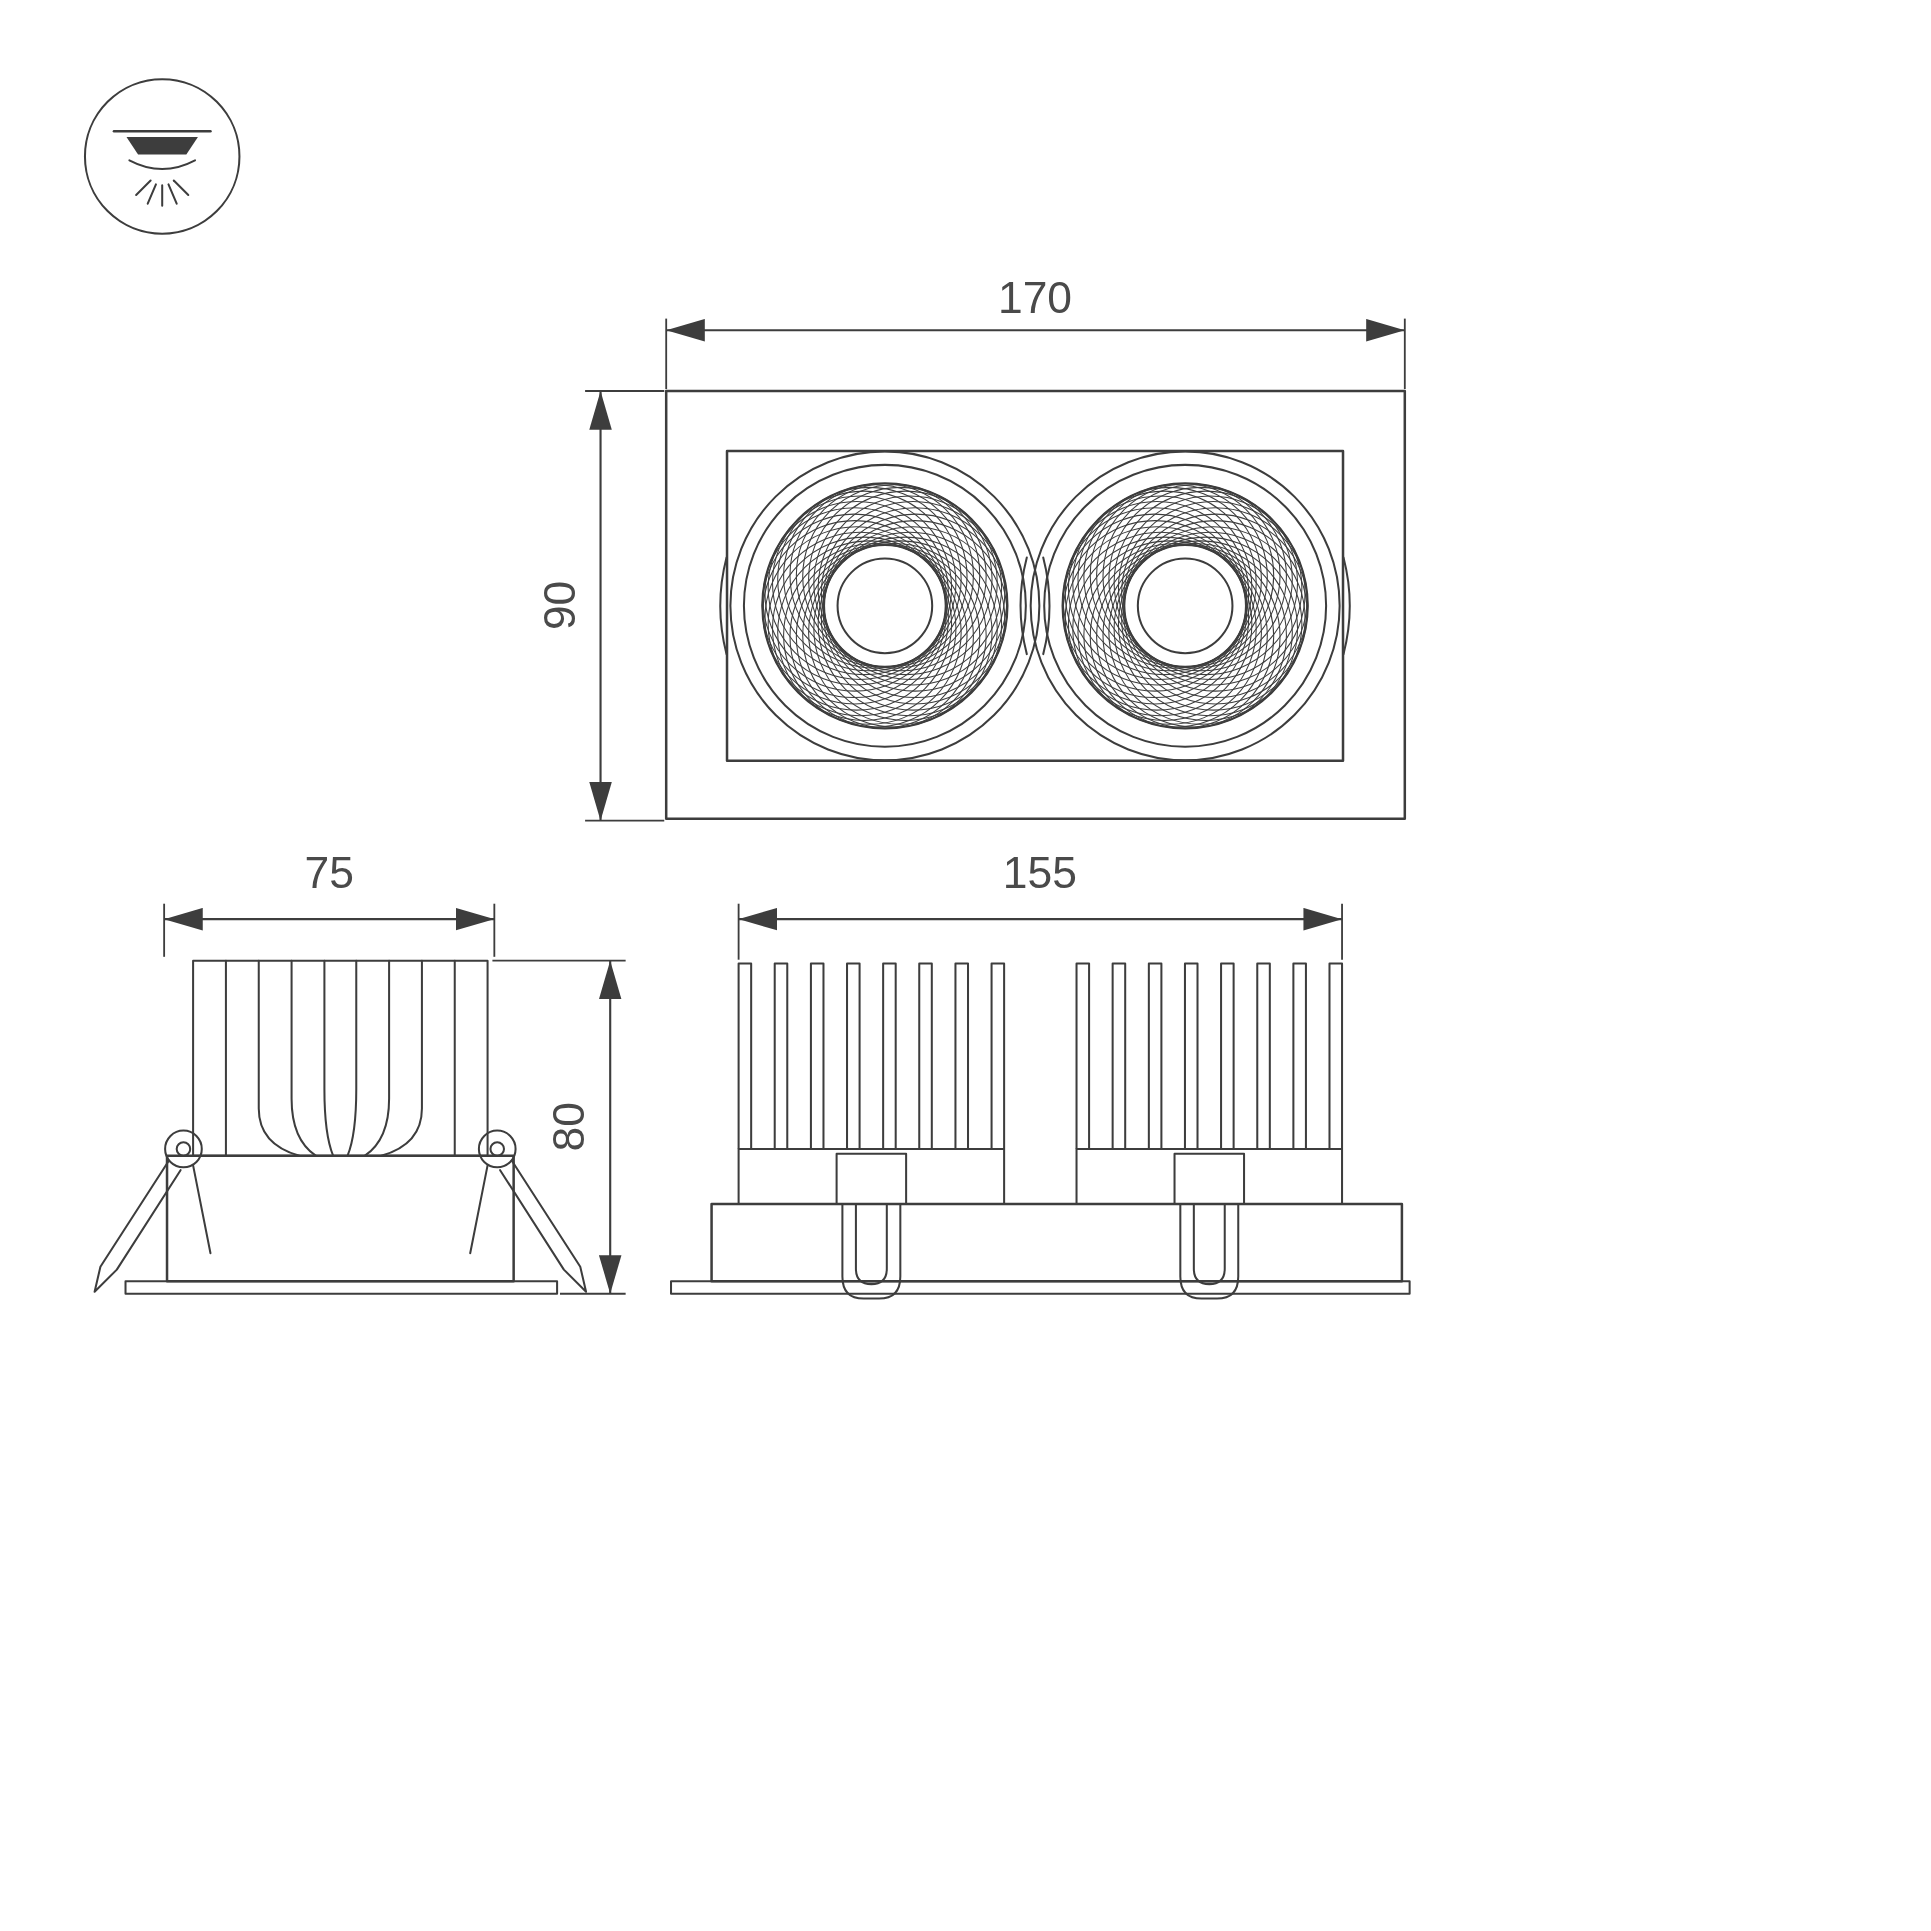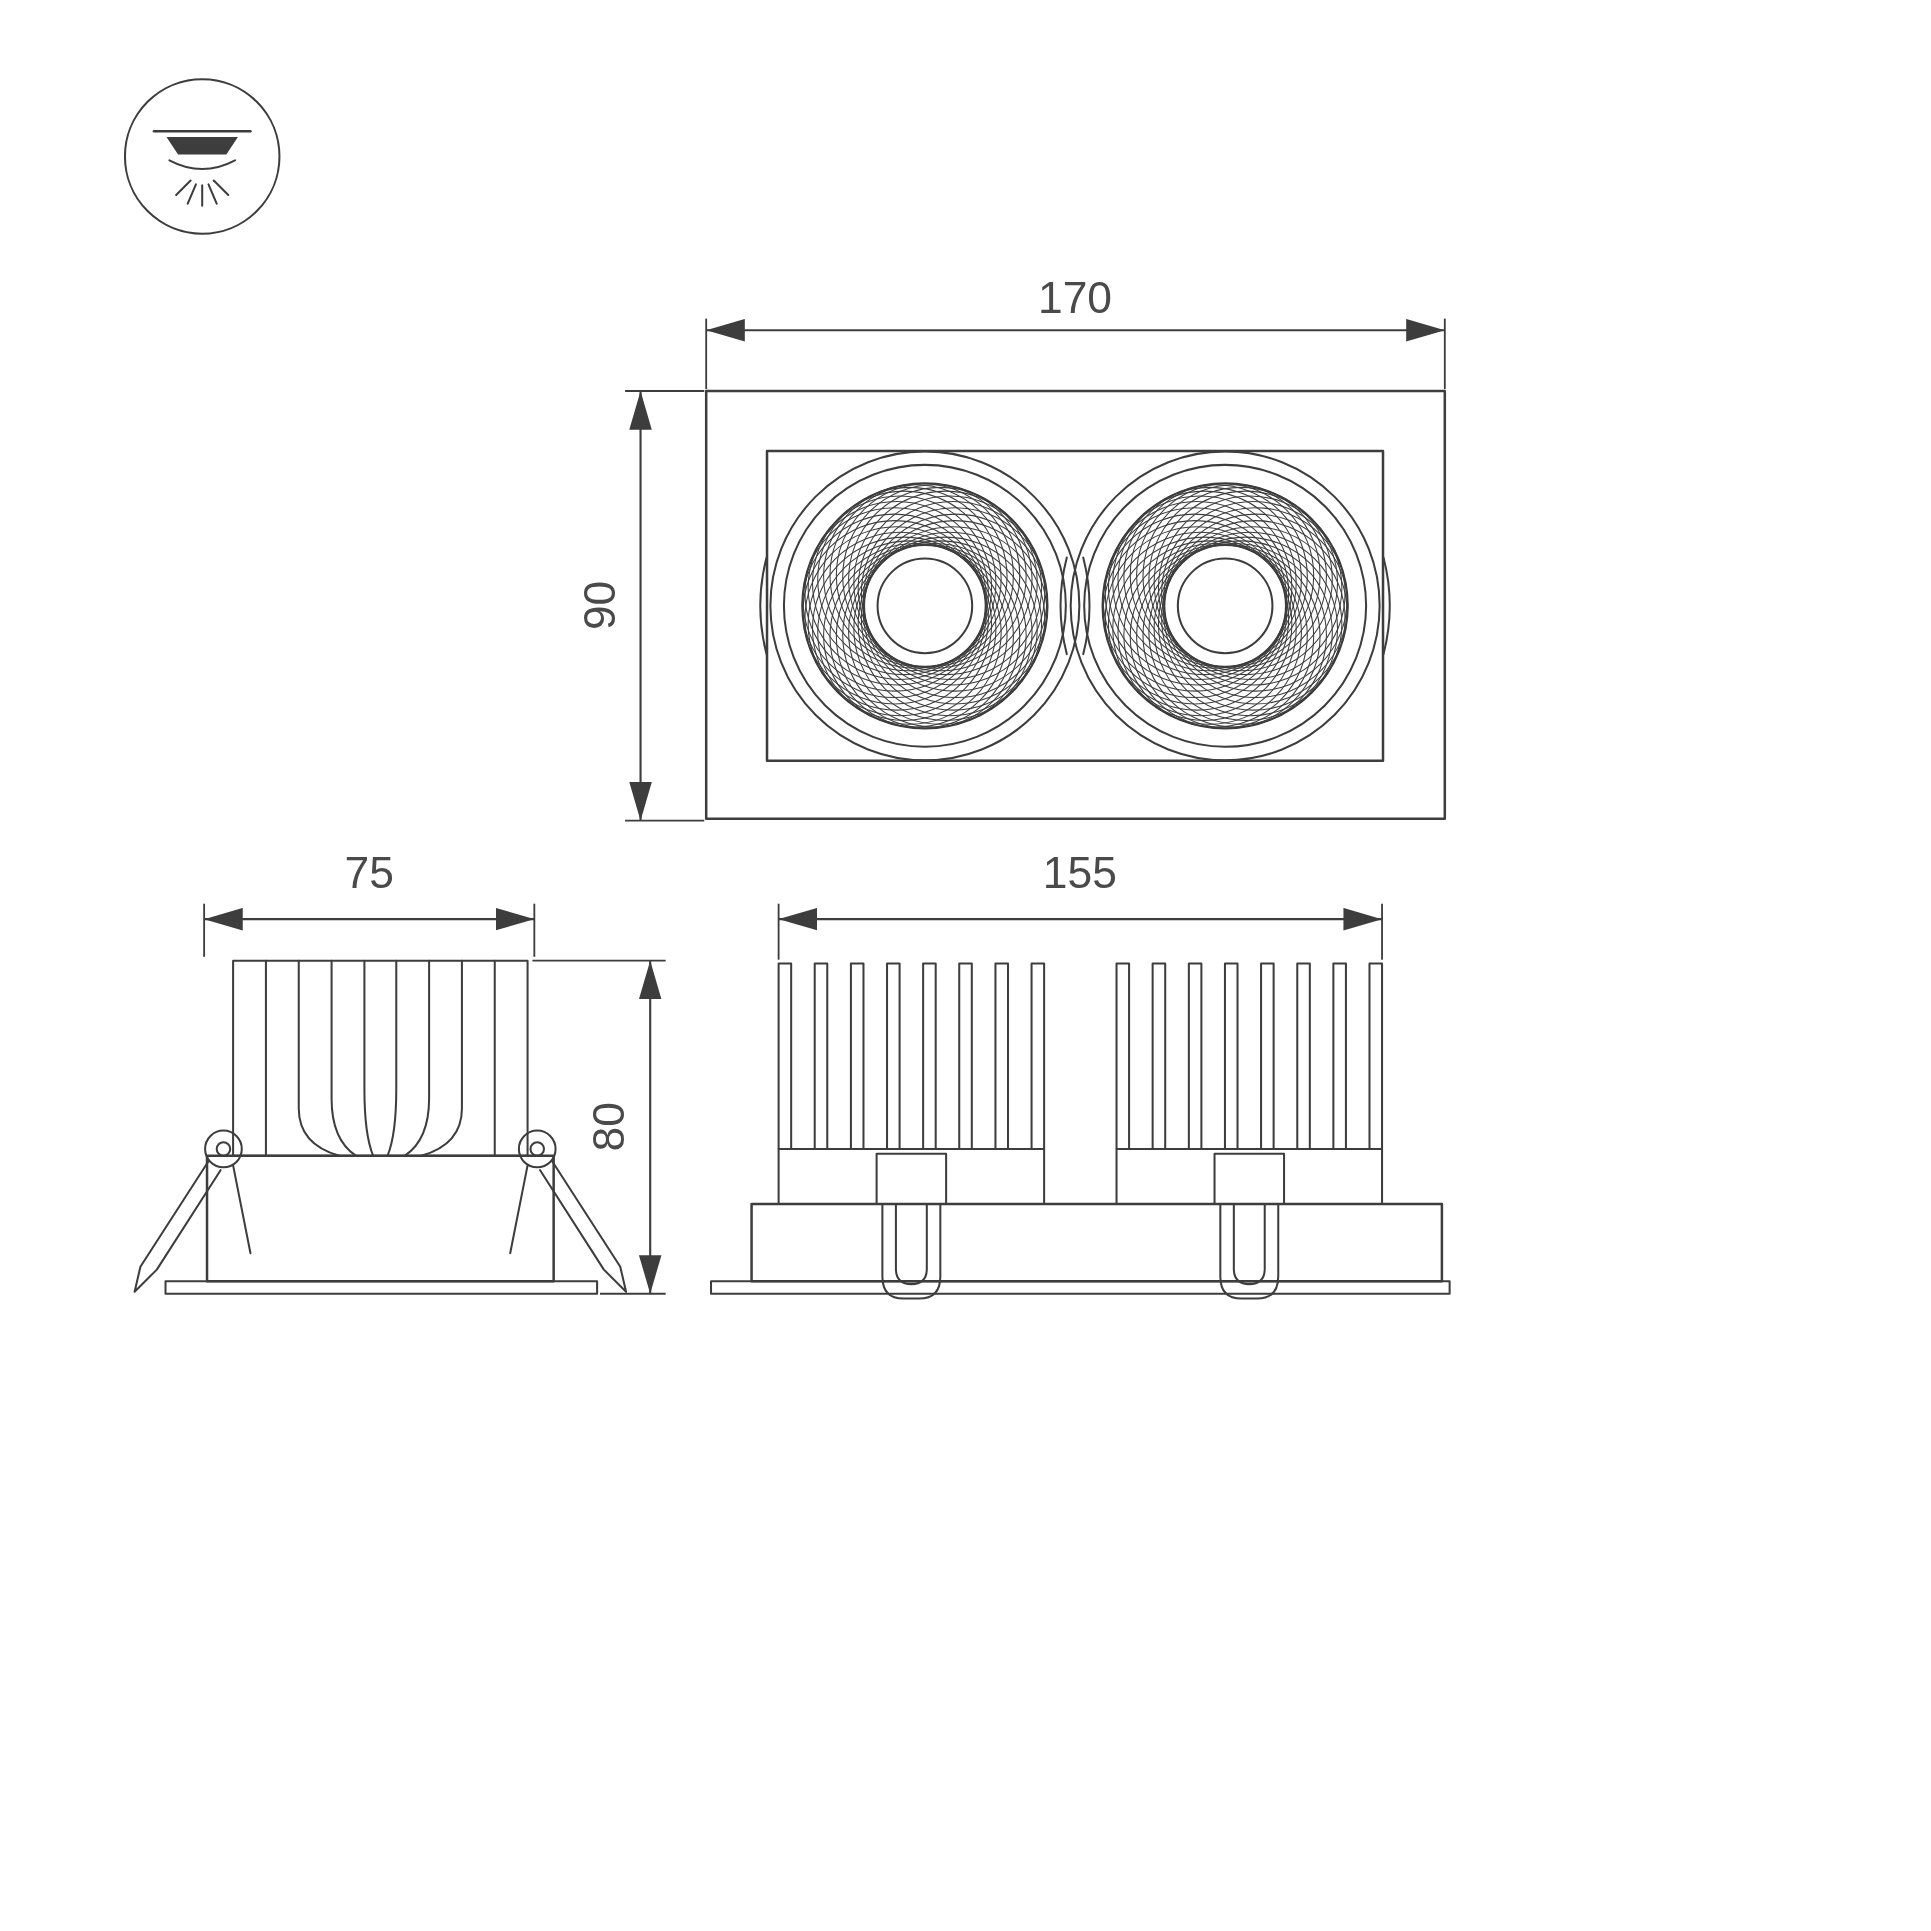--- a/index.html
+++ b/index.html
@@ -1,21 +1,21 @@
 <!DOCTYPE html>
 <html style="--line: #3d3d3d; --dimtext: #4a4a4a; --bg: #ffffff;"><head>
 <meta charset="utf-8">
 <style>
   :root{
     --line:#3d3d3d;
     --dimtext:#4a4a4a;
     --bg:#ffffff;
   }
   html,body{margin:0;padding:0;background:var(--bg);}
-  .stage{width:1533px;height:1931px;background:var(--bg);position:relative;padding-left:40px;}
+  .stage{width:1533px;height:1931px;background:var(--bg);position:relative;}
   svg{display:block;}
   .ln{fill:none;stroke:var(--line);stroke-width:2.6;stroke-linecap:round;stroke-linejoin:round;}
   .thin{stroke-width:2.1;}
   .dim{fill:none;stroke:var(--line);stroke-width:2.2;stroke-linecap:butt;}
   .ext{fill:none;stroke:var(--line);stroke-width:1.9;}
   .fill{fill:var(--line);stroke:none;}
   text.dimlabel{
     fill:var(--dimtext);
     font-family:"Liberation Sans", sans-serif;
     font-size:46px;

